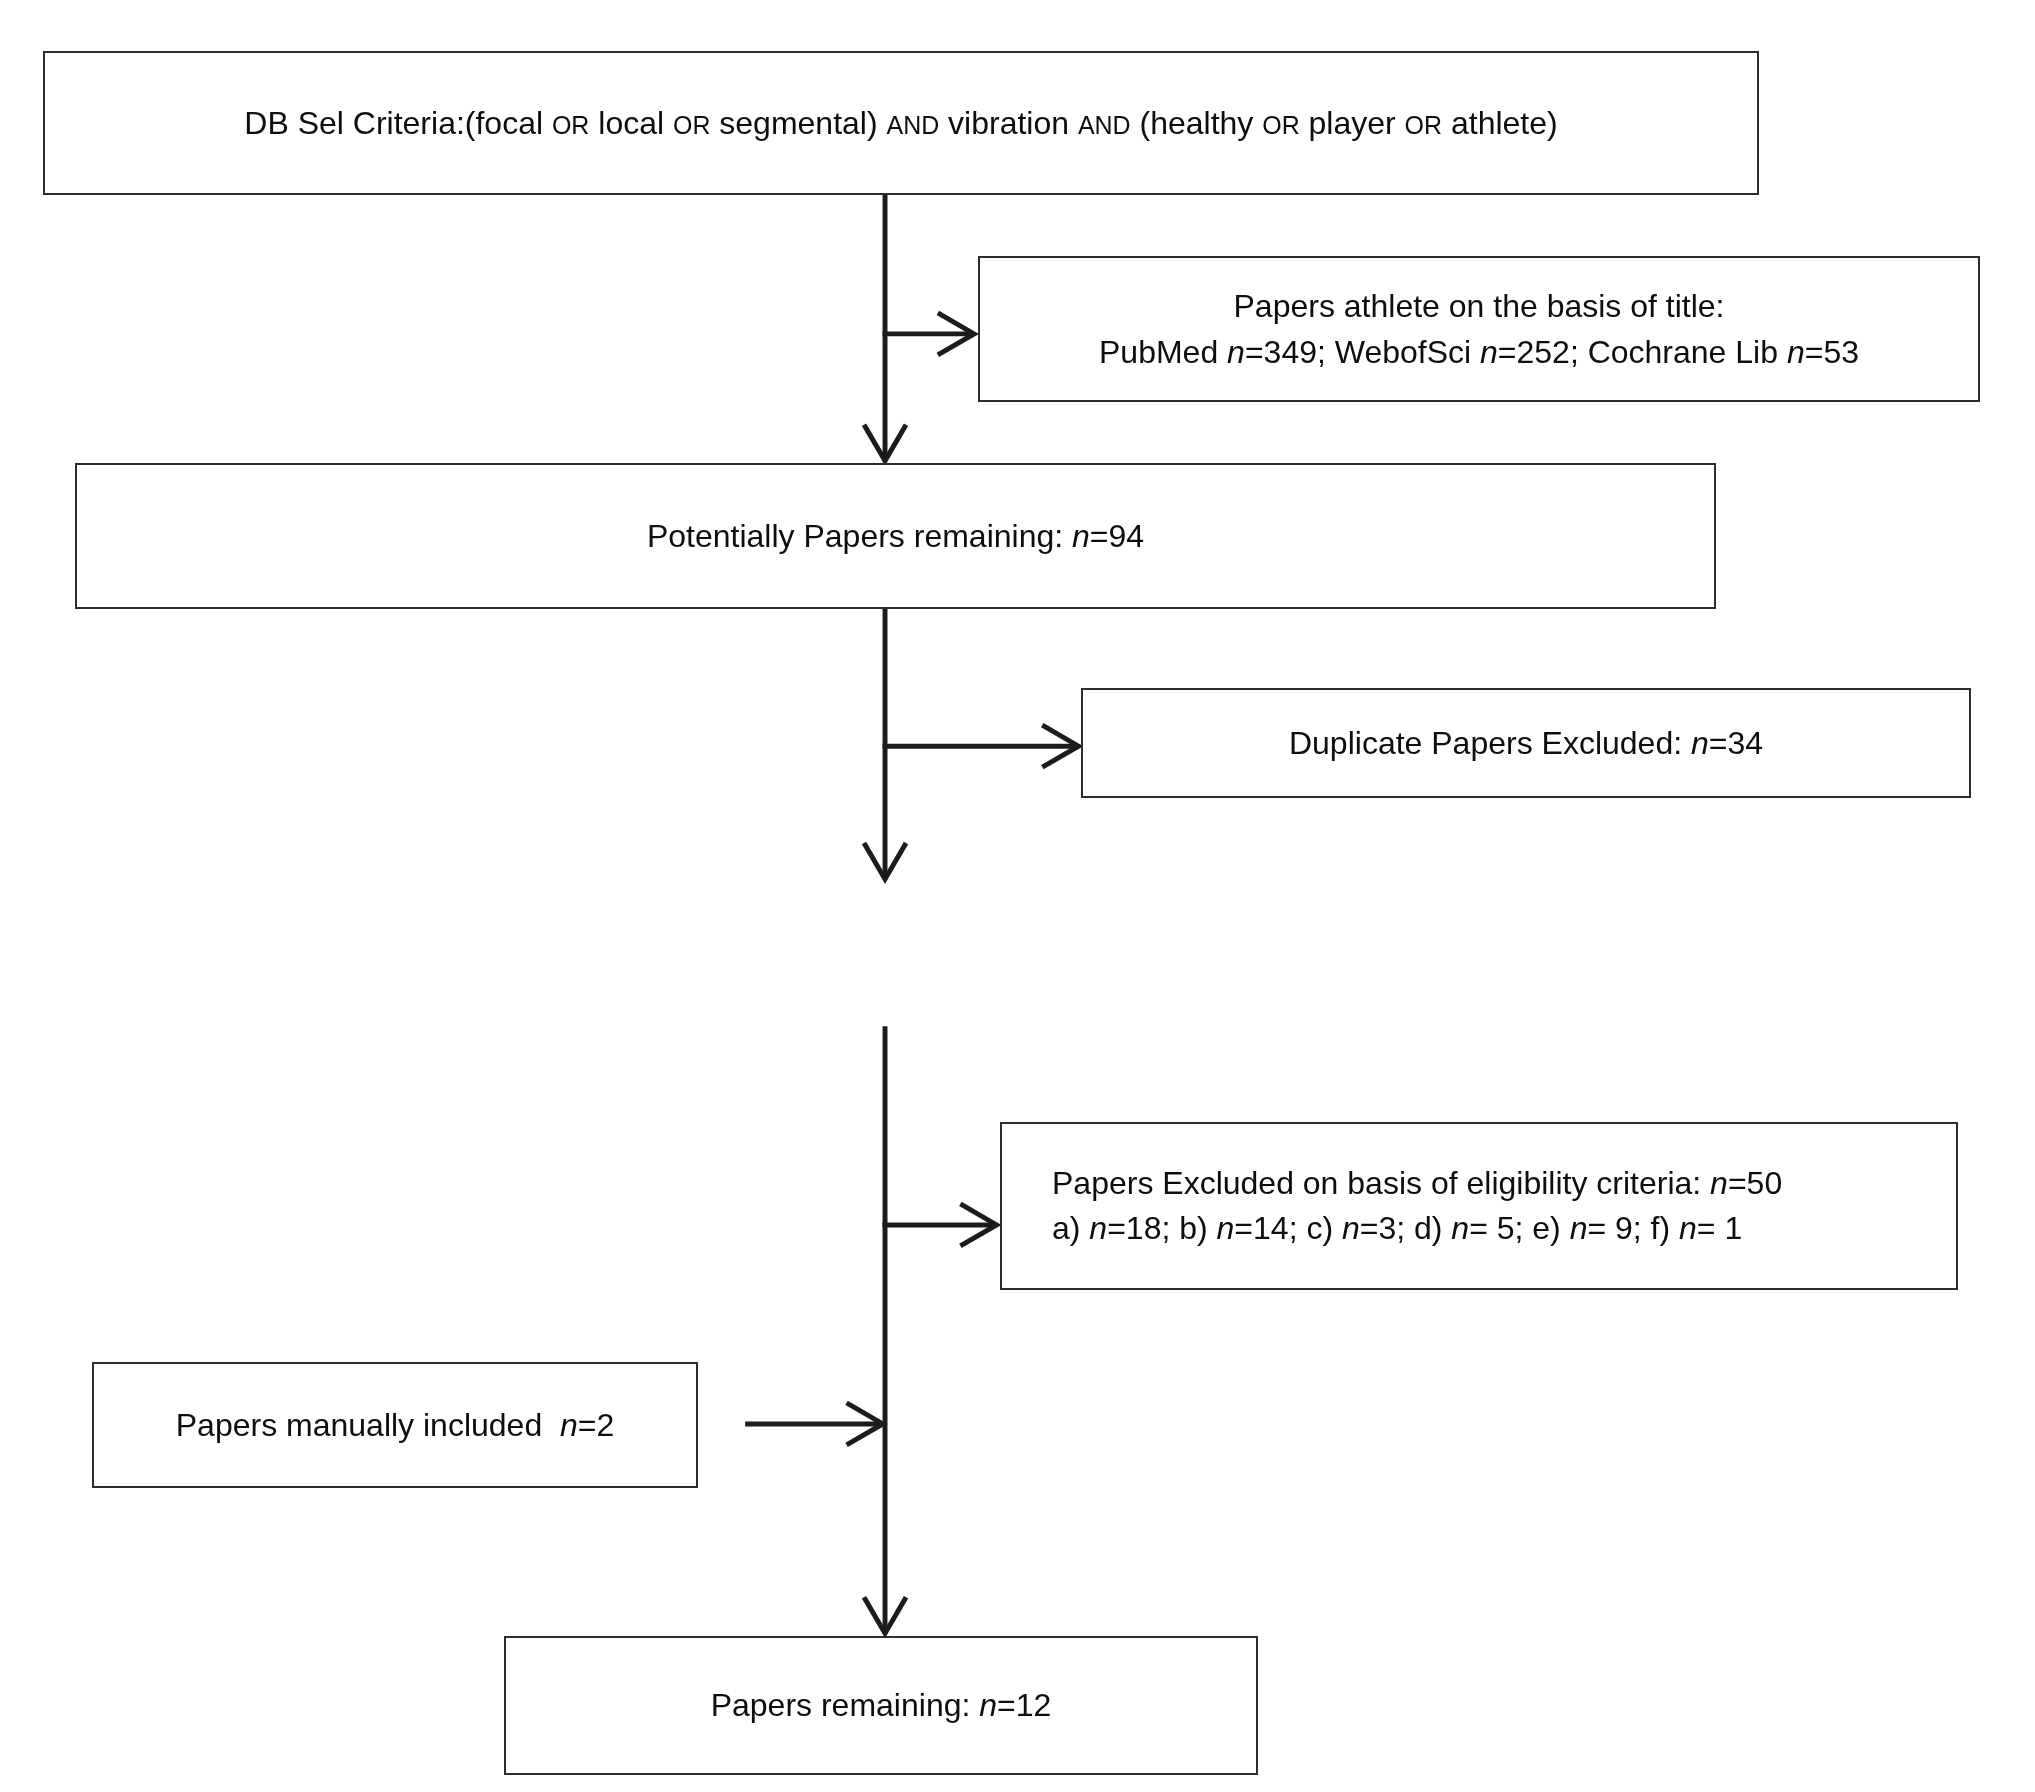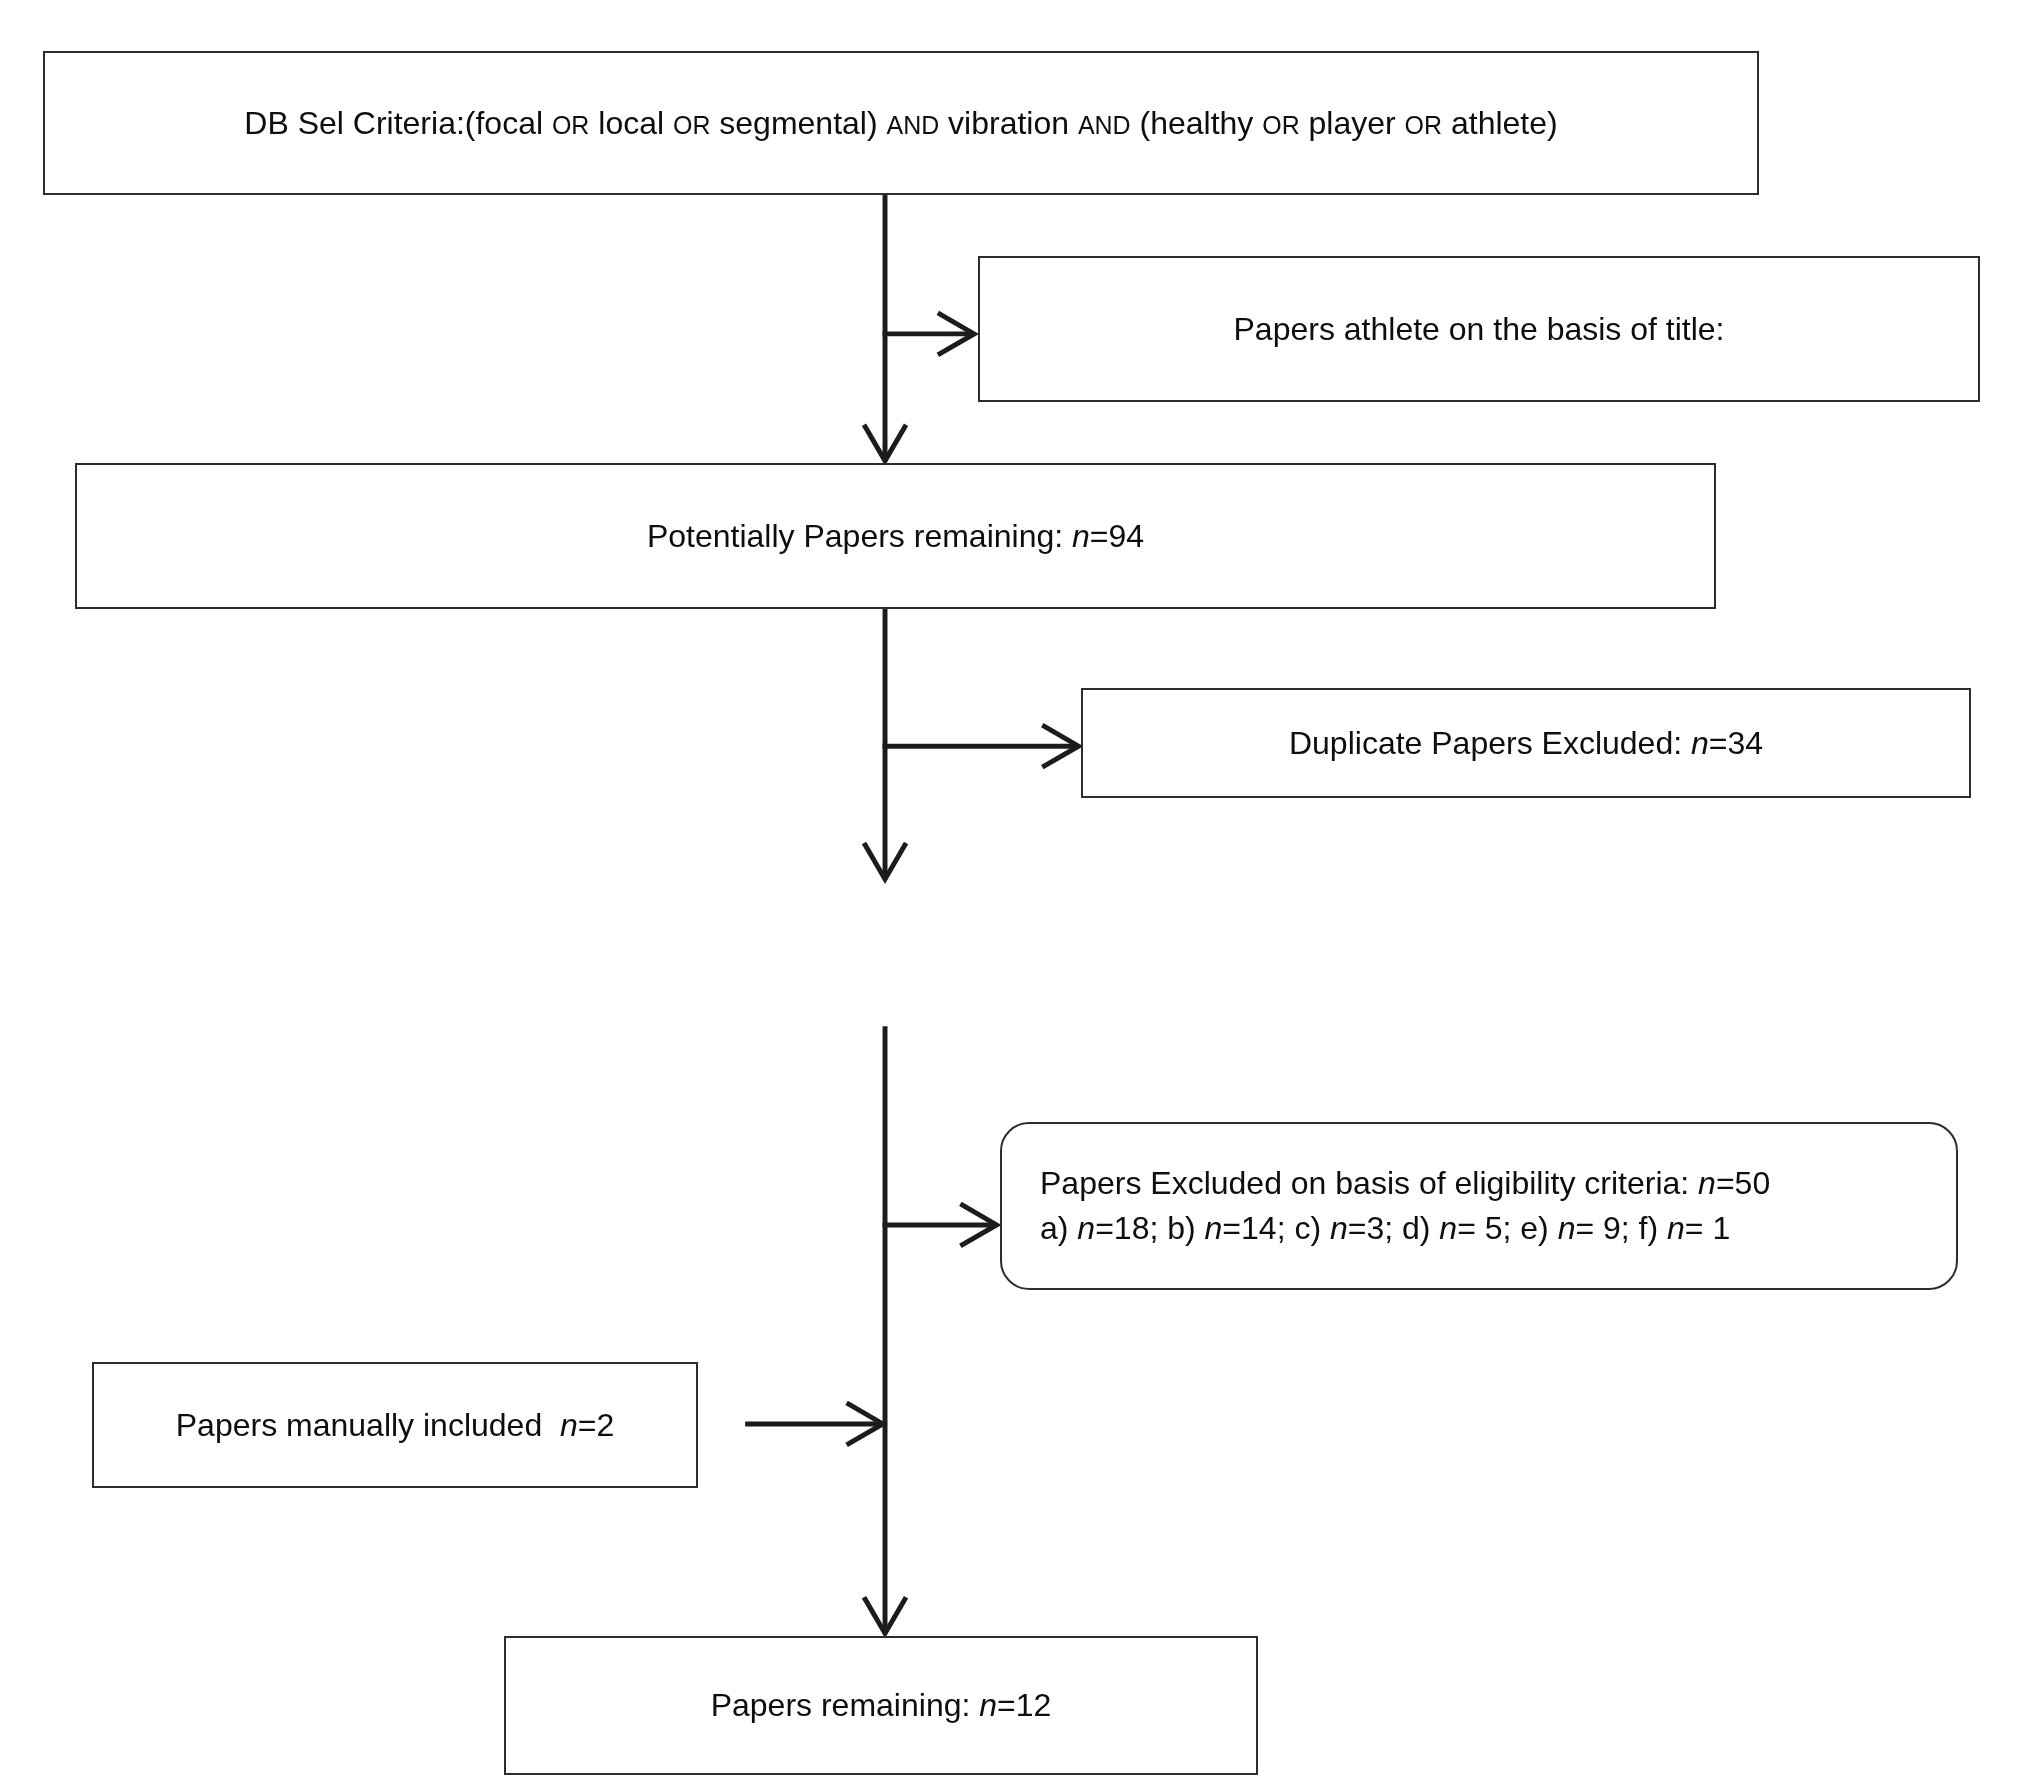--- a/index.html
+++ b/index.html
@@ -22,21 +22,21 @@
   .box{
     position:absolute;
     box-sizing:border-box;
     border:2.7px solid var(--border,#2d2d2d);
     background:var(--paper,#ffffff);
     display:flex;flex-direction:column;
     justify-content:center;align-items:center;
     text-align:left;
     font-size:32px;line-height:1.45;
   }
-  .box.left-align{align-items:flex-start;text-align:center;padding-left:38px;padding-right:20px;line-height:1.4;border-radius:29px;}
+  .box.left-align{align-items:flex-start;text-align:center;padding-left:50px;padding-right:20px;line-height:1.4;}
   .bl{white-space:nowrap;}
   .nv{font-style:italic;}
   .sc{font-size:0.78em;}
 </style>
 </head>
 <body>
 
 <div class="canvas" style="--paper: #ffffff; --ink: #0e0e0e; --line: #1c1c1c; --border: #2d2d2d;">
 
   <svg class="overlay" width="2035" height="1793" viewBox="0 0 3702 3261">
@@ -64,20 +64,21 @@
       <polyline points="1544,2554 1606,2590 1544,2626"></polyline>
     </g>
   </svg>
 
   <div class="box" style="left:43px;top:51px;width:1716px;height:144px">
     <div class="bl">DB Sel Criteria:(focal <span class="sc">OR</span> local <span class="sc">OR</span> segmental) <span class="sc">AND</span> vibration <span class="sc">AND</span> (healthy <span class="sc">OR</span> player <span class="sc">OR</span> athlete)</div>
   </div>
 
   <div class="box" style="left:978px;top:256px;width:1002px;height:146px">
     <div class="bl">Papers athlete on the basis of title:</div>
+    <div class="bl">PubMed <i class="nv">n</i>=349; WebofSci <i class="nv">n</i>=252; Cochrane Lib <i class="nv">n</i>=53</div>
   </div>
 
   <div class="box" style="left:75px;top:463px;width:1641px;height:146px">
     <div class="bl">Potentially Papers remaining: <i class="nv">n</i>=94</div>
   </div>
 
   <div class="box" style="left:1081px;top:688px;width:890px;height:110px">
     <div class="bl">Duplicate Papers Excluded: <i class="nv">n</i>=34</div>
   </div>
 

